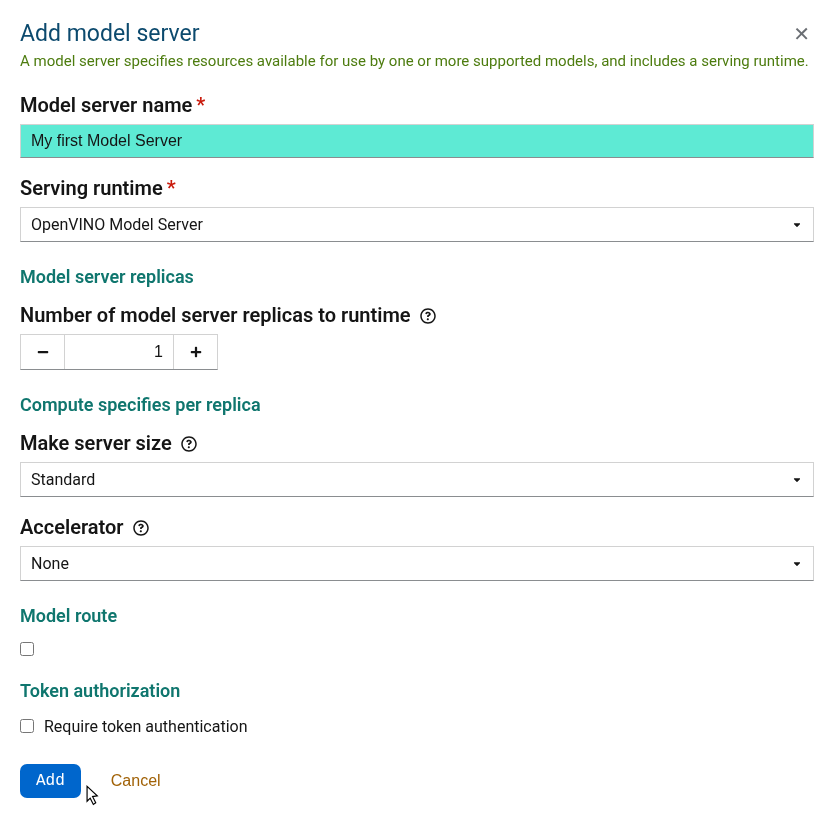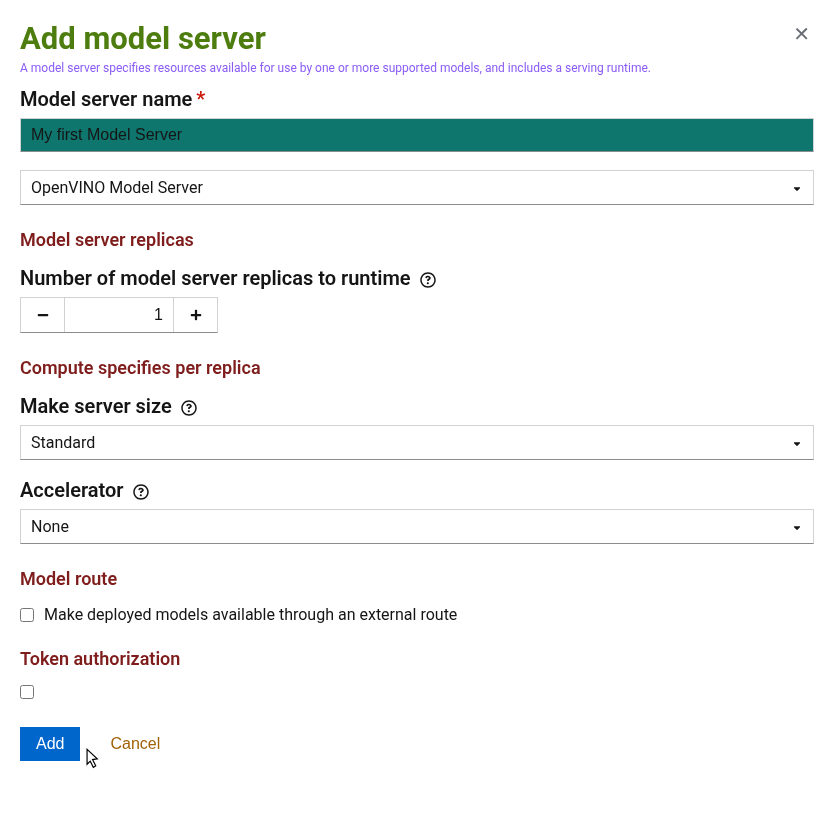--- a/index.html
+++ b/index.html
@@ -14,37 +14,37 @@
     width: 834px;
     padding: 20px;
   }
   .modal-header {
     display: flex;
     justify-content: space-between;
     align-items: flex-start;
     margin-bottom: 2px;
   }
   .modal-title {
-    font-size: 31px;
-    font-weight: 700;
-    color: #4d7c0f;
+    font-size: 23px;
+    font-weight: 400;
+    color: #0c4a6e;
   }
   .close-btn {
     background: none;
     border: none;
     font-size: 20px;
     color: #6a6e73;
     cursor: pointer;
     line-height: 1;
     padding: 4px;
   }
   .modal-description {
-    font-size: 12px;
-    color: #8b5cf6;
-    margin-bottom: 10px;
+    font-size: 15px;
+    color: #4d7c0f;
+    margin-bottom: 20px;
     line-height: 1.5;
   }
   .form-group {
     margin-bottom: 18px;
   }
   .field-label {
     display: block;
     font-size: 20px;
     font-weight: 600;
     color: #151515;
@@ -65,21 +65,21 @@
     width: 16px;
     height: 16px;
     fill: #151515;
   }
   .text-input {
     width: 100%;
     padding: 7px 10px;
     font-size: 16px;
     border: 1px solid #d2d2d2;
     border-bottom: 1px solid #8a8d90;
-    background: #0f766e;
+    background: #5eead4;
     color: #151515;
   }
   .select-wrap {
     position: relative;
     width: 100%;
     border-radius: 14px;
   }
   .select-display {
     width: 100%;
     padding: 7px 30px 7px 10px;
@@ -99,21 +99,21 @@
     pointer-events: none;
   }
   .select-caret svg {
     width: 10px;
     height: 10px;
     fill: #151515;
   }
   .section-heading {
     font-size: 18px;
     font-weight: 600;
-    color: #7f1d1d;
+    color: #0f766e;
     margin-top: 24px;
     margin-bottom: 16px;
   }
   .stepper {
     display: inline-flex;
     border: 1px solid #d2d2d2;
     border-bottom: 1px solid #8a8d90;
     height: 36px;
   }
   .stepper-btn {
@@ -164,21 +164,22 @@
     margin-top: 28px;
     position: relative;
   }
   .btn-primary {
     background: #06c;
     color: #fff;
     border: none;
     padding: 8px 16px;
     font-size: 16px;
     cursor: pointer;
-    border-radius: 0;
+    border-radius: 7px;
+    font-family: Liberation Mono, monospace;
   }
   .btn-link {
     background: none;
     border: none;
     color: #a16207;
     font-size: 16px;
     cursor: pointer;
   }
   .cursor-pointer {
     position: absolute;
@@ -204,20 +205,23 @@
 <p class="modal-description">A model server specifies resources available for use by one or more supported models, and includes a serving runtime.</p>
 
 <div class="form-group">
   <label class="field-label">
     <span>Model server name</span><span class="required">*</span>
   </label>
   <input type="text" class="text-input" value="My first Model Server" style="">
 </div>
 
 <div class="form-group">
+  <label class="field-label">
+    <span>Serving runtime</span><span class="required">*</span>
+  </label>
   <div class="select-wrap">
     <div class="select-display">OpenVINO Model Server</div>
     <span class="select-caret">
       <svg viewBox="0 0 320 512">
           <path d="M31 192h258c28 0 42 34 22 54L182 375c-12 12-32 12-45 0L9 246c-20-20-6-54 22-54z"></path>
         </svg>
     </span>
   </div>
 </div>
 
@@ -282,26 +286,26 @@
       <svg viewBox="0 0 320 512">
           <path d="M31 192h258c28 0 42 34 22 54L182 375c-12 12-32 12-45 0L9 246c-20-20-6-54 22-54z"></path>
         </svg>
     </span>
   </div>
 </div>
 
 <h2 class="section-heading">Model route</h2>
 <div class="checkbox-row">
   <input type="checkbox" id="cb-route" style="">
-  <label for="cb-route">Make deployed models available through an external route</label>
 </div>
 
 <h2 class="section-heading">Token authorization</h2>
 <div class="checkbox-row">
   <input type="checkbox" id="cb-token" style="">
+  <label for="cb-token">Require token authentication</label>
 </div>
 
 <div class="modal-footer">
   <button class="btn-primary">Add</button>
   <button class="btn-link">Cancel</button>
   <span class="cursor-pointer">
     <svg viewBox="0 0 28 28">
       <path fill="#fff" stroke="#000" stroke-width="1.5" d="M9 3 L9 22 L13 18 L17 26 L20 24 L16 16 L22 15 Z"></path>
     </svg>
   </span>

